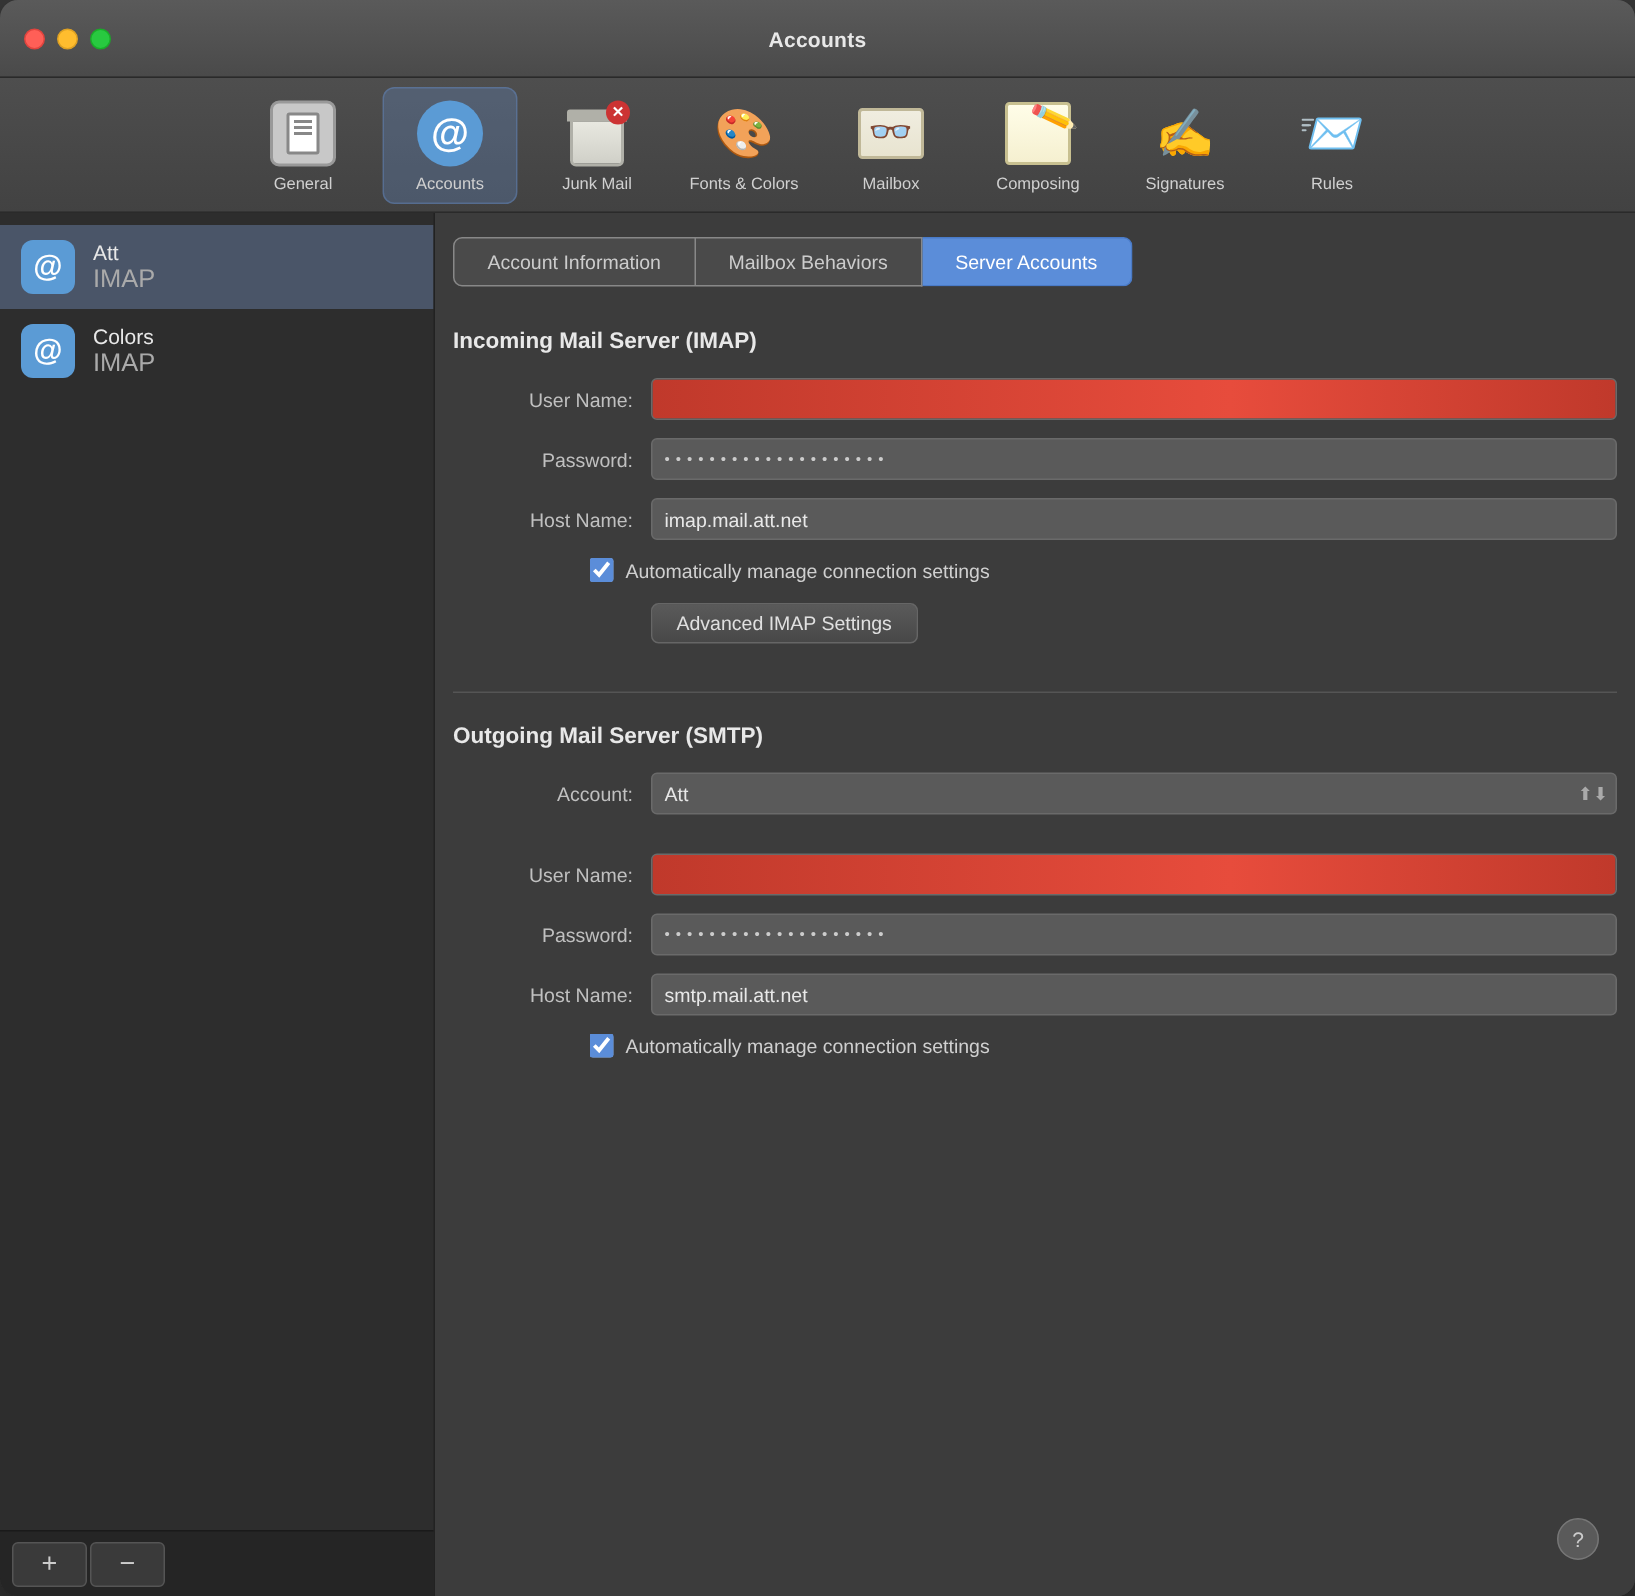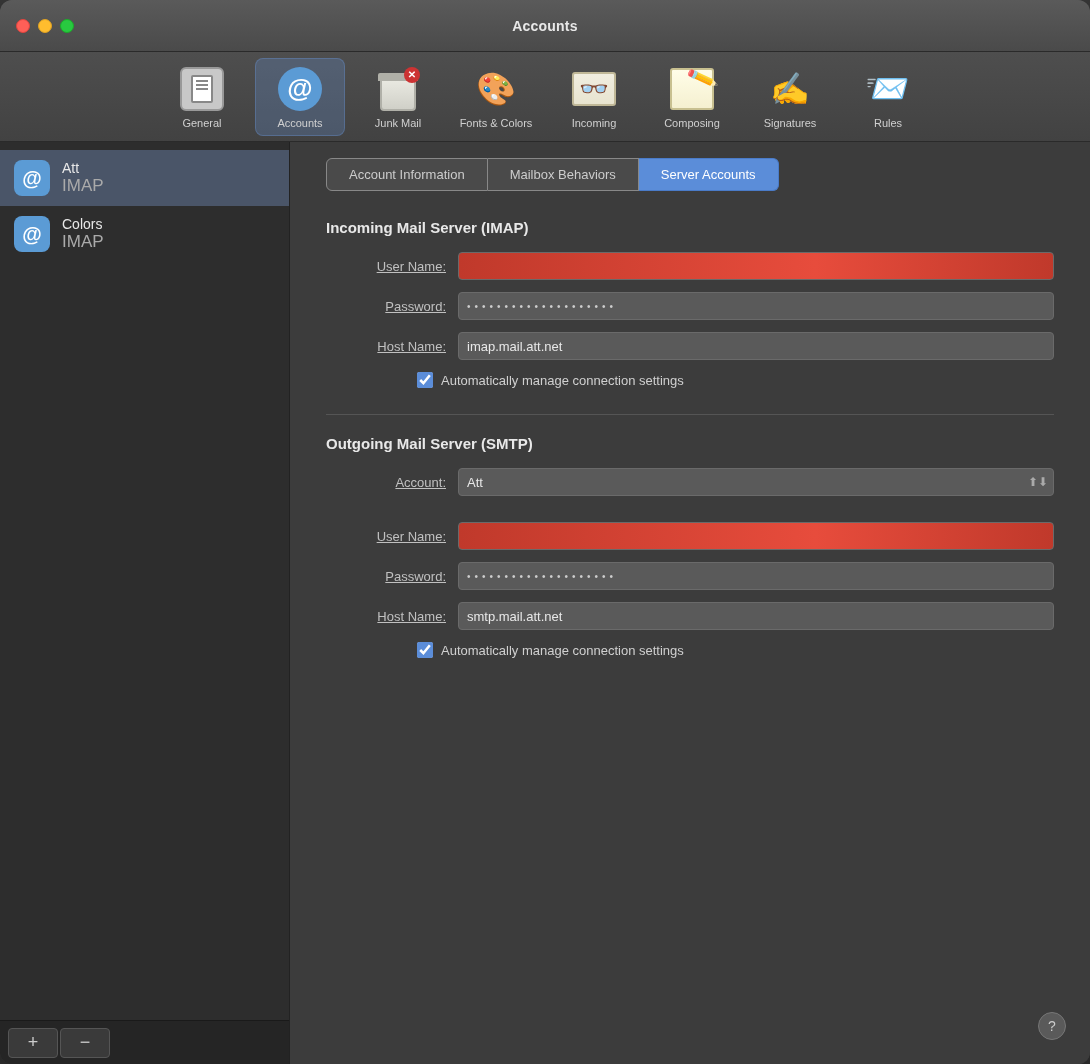--- a/index.html
+++ b/index.html
@@ -239,21 +239,21 @@
       align-items: center;
       justify-content: center;
     }
 
     
     .detail-pane {
       flex: 1;
       background: #3c3c3c;
       display: flex;
       flex-direction: column;
-      padding: 16px 36px 24px;
+      padding: 16px 12px 24px;
       overflow-y: auto;
     }
 
     
     .tab-bar {
       display: flex;
       gap: 0;
       margin-bottom: 24px;
       align-items: center;
     }
@@ -300,21 +300,20 @@
       margin-bottom: 12px;
     }
 
     .field-label {
       font-size: 13px;
       color: #c0c0c0;
       text-align: right;
       width: 120px;
       flex-shrink: 0;
       margin-right: 12px;
-      text-decoration: underline;
     }
 
     .field-input {
       flex: 1;
       height: 28px;
       background: #5a5a5a;
       border: 1px solid #6a6a6a;
       border-radius: 4px;
       padding: 0 8px;
       font-size: 13px;
@@ -565,21 +564,21 @@
       <div class="toolbar-icon" style="font-size:32px;">🎨</div>
       <span class="toolbar-label">Fonts &amp; Colors</span>
     </div>
 
     <div class="toolbar-item">
       <div class="toolbar-icon">
         <div class="viewing-icon">
           <span class="viewing-glasses">👓</span>
         </div>
       </div>
-      <span class="toolbar-label">Incoming</span>
+      <span class="toolbar-label">Mailbox</span>
     </div>
 
     <div class="toolbar-item">
       <div class="toolbar-icon">
         <div class="composing-icon-bg">
           <span class="pencil">✏️</span>
         </div>
       </div>
       <span class="toolbar-label">Composing</span>
     </div>
@@ -651,20 +650,23 @@
       <div class="field-row">
         <label class="field-label">Host Name:</label>
         <input class="field-input" type="text" value="imap.mail.att.net" style="">
       </div>
 
       <div class="checkbox-row">
         <input type="checkbox" checked="" style="">
         <span class="checkbox-label">Automatically manage connection settings</span>
       </div>
 
+      <div>
+        <button class="advanced-btn">Advanced IMAP Settings</button>
+      </div>
 
       <hr class="section-divider">
 
       <div class="section-title">Outgoing Mail Server (SMTP)</div>
 
       <div class="field-row">
         <label class="field-label">Account:</label>
         <div class="select-wrapper">
           <select>
             <option>Att</option>

